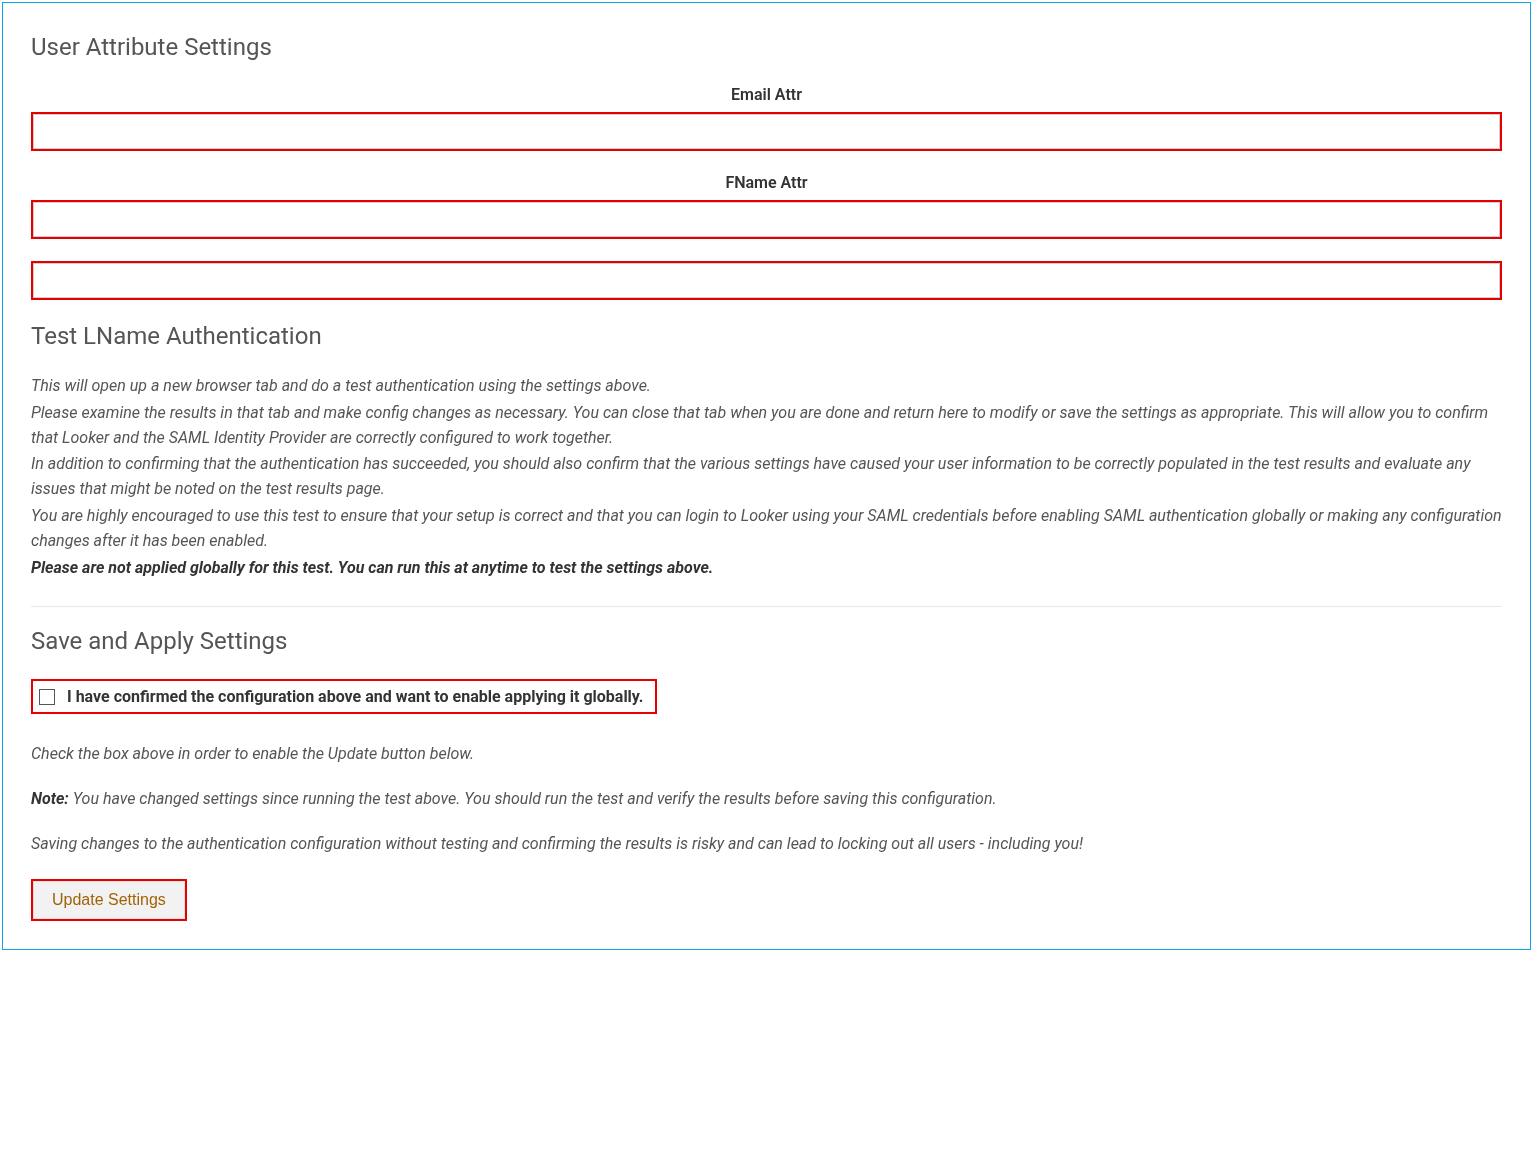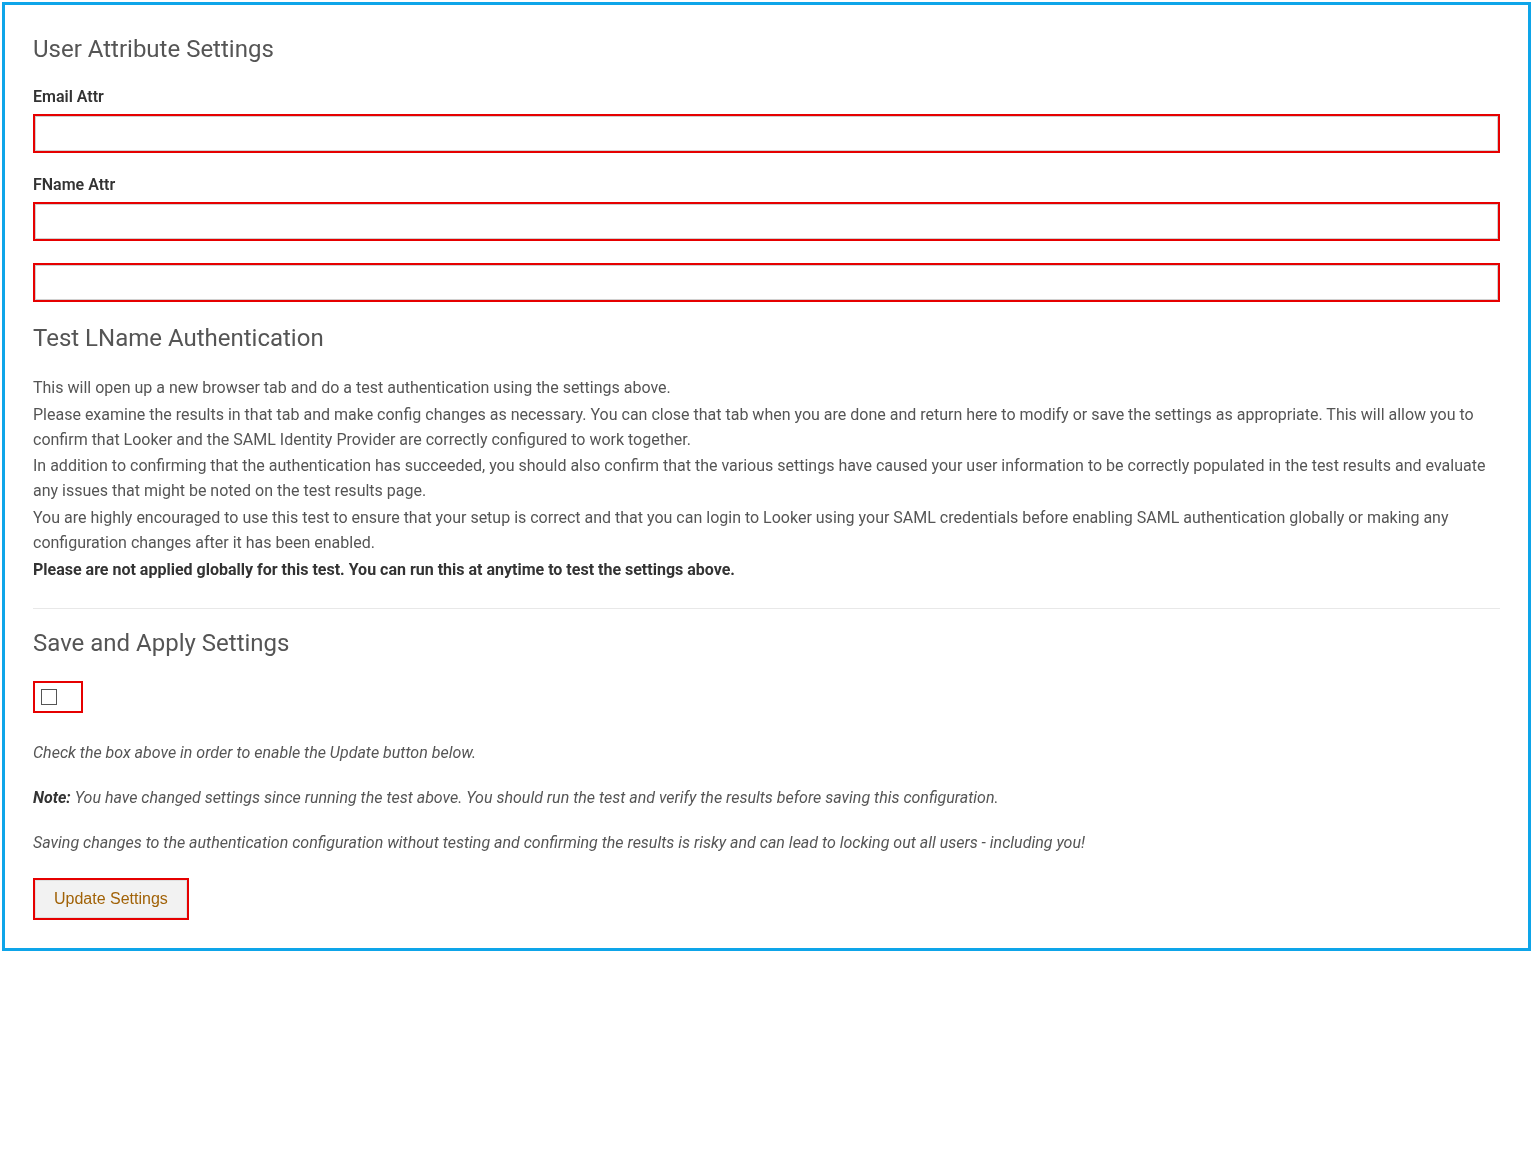--- a/index.html
+++ b/index.html
@@ -6,59 +6,61 @@
     box-sizing: border-box;
     margin: 0;
     padding: 0;
   }
   body {
     font-family: -apple-system, BlinkMacSystemFont, "Segoe UI", Roboto, "Helvetica Neue", Arial, sans-serif;
     background: #fff;
     color: #4a4a4a;
   }
   .panel {
-    border: 3px solid #0ea5e9;
+    border: 1px solid #0ea5e9;
     margin: 2px;
     padding: 20px 28px 28px 28px;
     width: 1529px;
   }
   h2.section-title {
     font-size: 24px;
     font-weight: 400;
     color: #555;
     margin: 10px 0 24px 0;
   }
   .form-group {
     margin-bottom: 22px;
   }
   .form-label {
     display: block;
     font-size: 16px;
     font-weight: 600;
     color: #333;
     margin-bottom: 8px;
+    text-align: center;
   }
   .input-wrap {
     border: 2px solid #e60000;
     padding: 0;
   }
   .text-input {
     width: 100%;
     height: 35px;
     border: 1px solid #d0d0d0;
     padding: 6px 10px;
     font-size: 15px;
     background: #fff;
     outline: none;
   }
   .desc-block {
     font-size: 16px;
     line-height: 1.55;
     color: #555;
     margin-bottom: 2px;
+    font-style: italic;
   }
   .desc-bold {
     font-weight: 700;
     color: #333;
   }
   .btn-wrap {
     display: inline-block;
     border: 2px solid #e60000;
     margin-top: 4px;
   }
@@ -161,20 +163,21 @@
   <div class="desc-block desc-bold">Please are not applied globally for this test. You can run this at anytime to test the settings above.</div>
 
 
   <hr class="sep">
 
   
   <h2 class="section-title">Save and Apply Settings</h2>
 
   <div class="confirm-row">
     <div class="checkbox"></div>
+    <span class="confirm-label">I have confirmed the configuration above and want to enable applying it globally.</span>
   </div>
 
   <div class="save-desc">Check the box above in order to enable the Update button below.</div>
   <div class="save-desc">
     <span class="note-label">Note:</span><span> You have changed settings since running the test above. You should run the test and verify the results before saving this configuration.</span>
   </div>
   <div class="save-desc">Saving changes to the authentication configuration without testing and confirming the results is risky and can lead to locking out all users - including you!</div>
 
   <div class="update-row">
     <div class="btn-wrap disabled">

